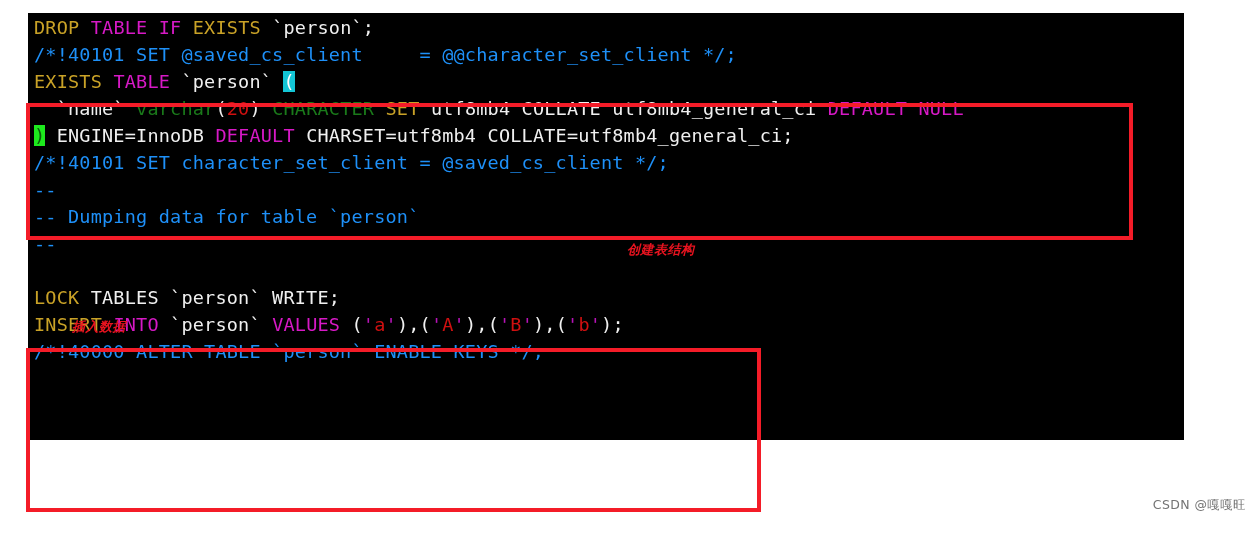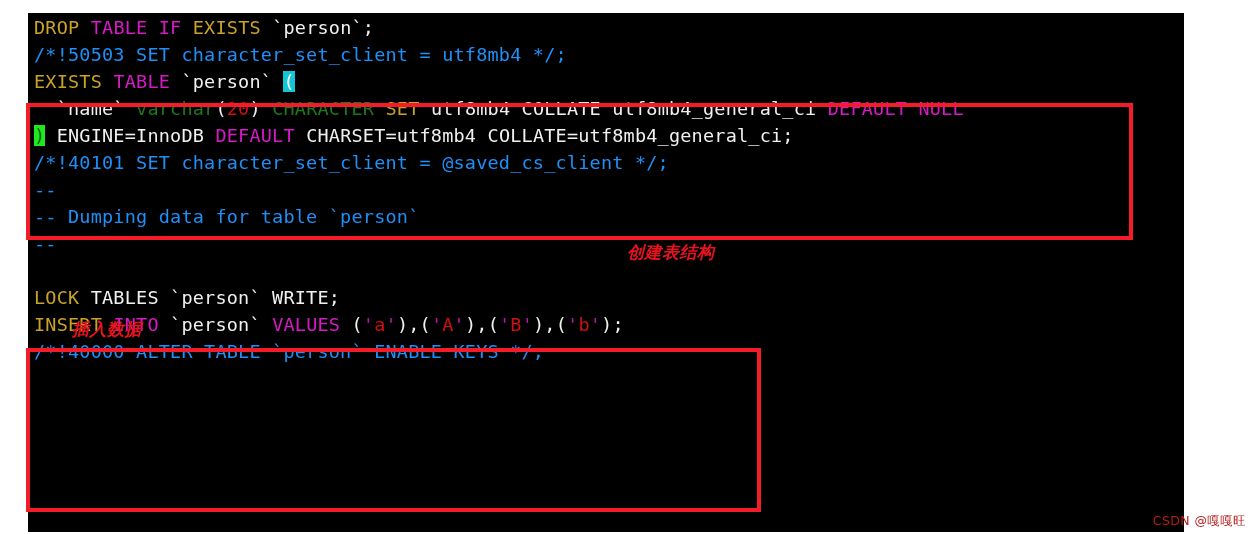--- a/index.html
+++ b/index.html
@@ -20,21 +20,21 @@
     height: 534px;
     background: #ffffff;
   }
 
   
   .code-canvas {
     position: absolute;
     left: 28px;
     top: 13px;
     width: 1156px;
-    height: 519px;
+    height: 427px;
     background: #000000;
   }
 
   .code-lines {
     position: absolute;
     left: 6px;
     top: 1px;
     width: 1150px;
   }
 
@@ -86,50 +86,50 @@
     top: 348px;
     width: 735px;
     height: 164px;
   }
 
   
   .cn-note {
     position: absolute;
     color: #e8131f;
     font-family: "DejaVu Sans", sans-serif;
-    font-size: 17px;
+    font-size: 13px;
     font-weight: bold;
     font-style: italic;
     letter-spacing: 0.5px;
     white-space: nowrap;
   }
   #note-create { left: 627px; top: 241px; }
   #note-insert { left: 72px; top: 318px; }
 
   
   #watermark {
     position: absolute;
     right: 10px;
-    bottom: 4px;
-    color: #b91c1c;
+    bottom: 20px;
+    color: #737373;
     font-family: "DejaVu Sans", sans-serif;
     font-size: 12.5px;
     letter-spacing: 0.4px;
     white-space: nowrap;
   }
 </style>
 </head>
 <body>
 
 <div id="stage">
 
   <div class="code-canvas">
     <div class="code-lines" id="code-lines">
         <div class="line"><span class="t-kw-yellow">DROP</span><span class="t-white"> </span><span class="t-kw-mag">TABLE</span><span class="t-white"> </span><span class="t-kw-mag">IF</span><span class="t-white"> </span><span class="t-kw-yellow">EXISTS</span><span class="t-white"> `person`;</span></div>
-        <div class="line"><span class="t-comment">/*!50503 SET character_set_client = utf8mb4 */;</span></div>
+        <div class="line"><span class="t-comment">/*!40101 SET @saved_cs_client     = @@character_set_client */;</span></div>
         <div class="line"><span class="t-kw-yellow">EXISTS</span><span class="t-white"> </span><span class="t-kw-mag">TABLE</span><span class="t-white"> `person` </span><span class="hl-open">(</span></div>
         <div class="line"><span class="t-white">  `name` </span><span class="t-green">varchar</span><span class="t-paren">(</span><span class="t-num">20</span><span class="t-paren">)</span><span class="t-white"> </span><span class="t-green">CHARACTER</span><span class="t-white"> </span><span class="t-kw-yellow">SET</span><span class="t-white"> utf8mb4 COLLATE utf8mb4_general_ci </span><span class="t-kw-mag">DEFAULT</span><span class="t-white"> </span><span class="t-kw-mag">NULL</span></div>
         <div class="line"><span class="hl-close">)</span><span class="t-white"> ENGINE=InnoDB </span><span class="t-kw-mag">DEFAULT</span><span class="t-white"> CHARSET=utf8mb4 COLLATE=utf8mb4_general_ci;</span></div>
         <div class="line"><span class="t-comment">/*!40101 SET character_set_client = @saved_cs_client */;</span></div>
         <div class="line"><span class="t-comment">--</span></div>
         <div class="line"><span class="t-comment">-- Dumping data for table `person`</span></div>
         <div class="line"><span class="t-comment">--</span></div>
         <div class="line"><span class="t-white"></span></div>
         <div class="line"><span class="t-kw-yellow">LOCK</span><span class="t-white"> TABLES `person` WRITE;</span></div>
         <div class="line"><span class="t-kw-yellow">INSERT</span><span class="t-white"> </span><span class="t-kw-mag">INTO</span><span class="t-white"> `person` </span><span class="t-kw-mag">VALUES</span><span class="t-white"> </span><span class="t-paren">(</span><span class="t-quote">'</span><span class="t-str">a</span><span class="t-quote">'</span><span class="t-paren">)</span><span class="t-white">,</span><span class="t-paren">(</span><span class="t-quote">'</span><span class="t-str">A</span><span class="t-quote">'</span><span class="t-paren">)</span><span class="t-white">,</span><span class="t-paren">(</span><span class="t-quote">'</span><span class="t-str">B</span><span class="t-quote">'</span><span class="t-paren">)</span><span class="t-white">,</span><span class="t-paren">(</span><span class="t-quote">'</span><span class="t-str">b</span><span class="t-quote">'</span><span class="t-paren">)</span><span class="t-white">;</span></div>

